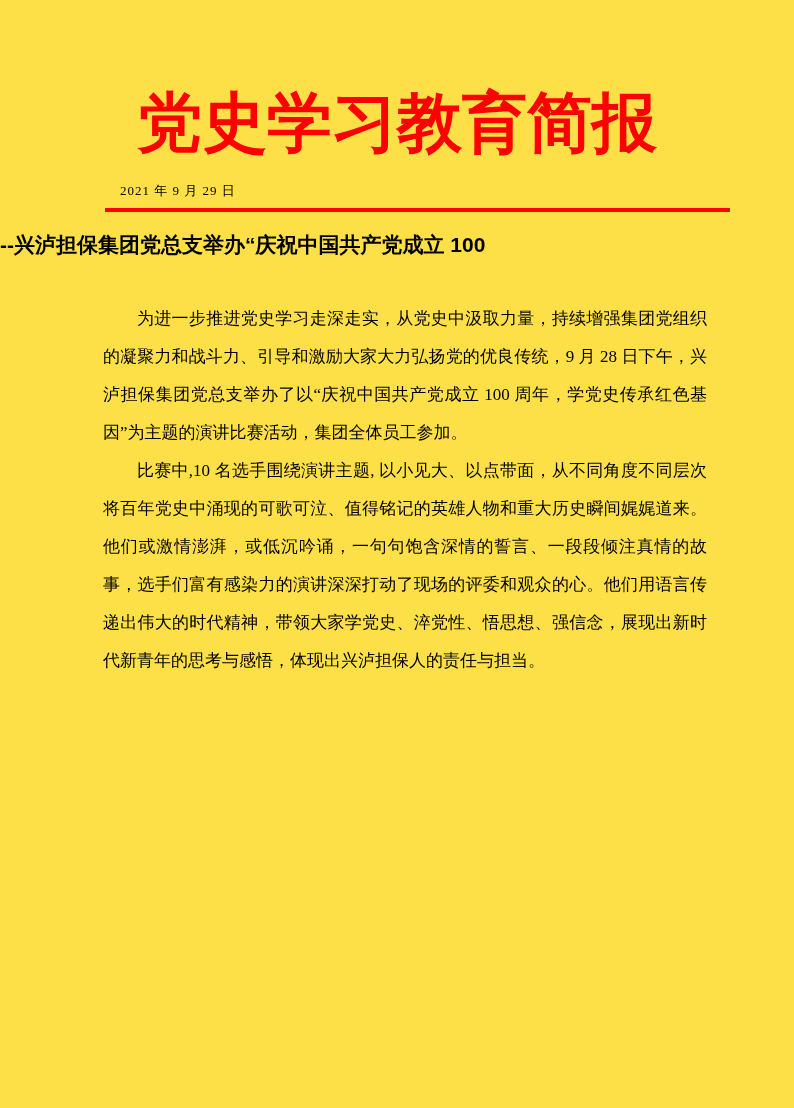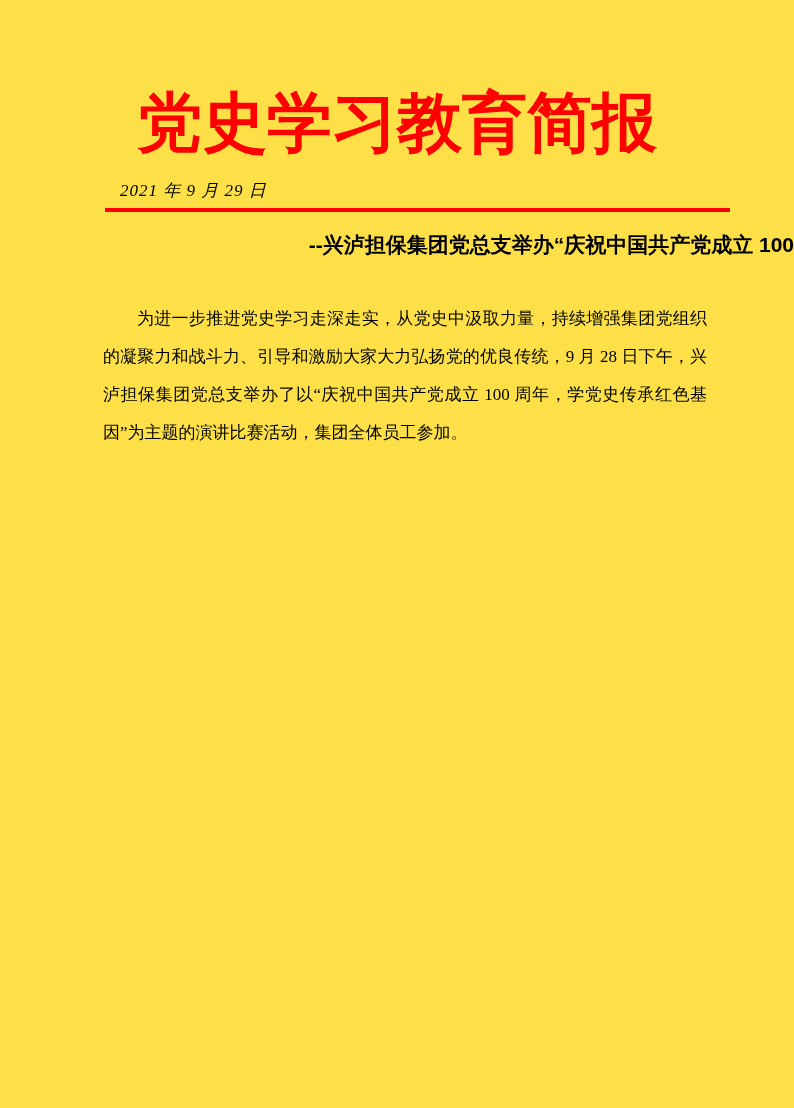--- a/index.html
+++ b/index.html
@@ -41,50 +41,48 @@
     justify-content: space-between;
     align-items: center;
   }
   .publisher {
     font-size: 16px;
     line-height: 27px;
     letter-spacing: 4px;
     font-family: "Liberation Serif", "DejaVu Serif", serif;
   }
   .issue-date {
-    font-size: 17px;
+    font-size: 13px;
     line-height: 22px;
     letter-spacing: 1px;
     white-space: nowrap;
     font-family: "Liberation Serif", "DejaVu Serif", serif;
-    font-style: italic;
   }
   .red-rule {
     margin: 6px 0 0 105px;
     width: 625px;
     height: 4px;
     background: #fe0000;
   }
   .article-headline {
     margin: 34px 0 0 0;
     text-align: center;
     font-size: 29px;
     line-height: 36px;
     font-weight: bold;
     letter-spacing: 0px;
     font-family: "Liberation Serif", "DejaVu Serif", serif;
   }
   .article-subheadline {
     margin-top: 12px;
-    text-align: right;
+    text-align: left;
     font-size: 21px;
     line-height: 42px;
     font-weight: bold;
     font-family: "Liberation Sans", "DejaVu Sans", sans-serif;
-    padding-left: 16px;
   }
   .article-body {
     margin: 34px 0 0 103px;
     width: 604px;
     font-size: 17px;
     line-height: 38px;
     text-align: justify;
     font-family: "Liberation Serif", "DejaVu Serif", serif;
   }
   .article-body p {
@@ -106,15 +104,16 @@
 
   <div class="red-rule"></div>
 
 
   <div class="article-subheadline">
     <div>--兴泸担保集团党总支举办“庆祝中国共产党成立 100</div>
   </div>
 
   <div class="article-body">
     <p>为进一步推进党史学习走深走实，从党史中汲取力量，持续增强集团党组织的凝聚力和战斗力、引导和激励大家大力弘扬党的优良传统，9 月 28 日下午，兴泸担保集团党总支举办了以“庆祝中国共产党成立 100 周年，学党史传承红色基因”为主题的演讲比赛活动，集团全体员工参加。</p>
+    <p>比赛中,10 名选手围绕演讲主题, 以小见大、以点带面，从不同角度不同层次将百年党史中涌现的可歌可泣、值得铭记的英雄人物和重大历史瞬间娓娓道来。他们或激情澎湃，或低沉吟诵，一句句饱含深情的誓言、一段段倾注真情的故事，选手们富有感染力的演讲深深打动了现场的评委和观众的心。他们用语言传递出伟大的时代精神，带领大家学党史、淬党性、悟思想、强信念，展现出新时代新青年的思考与感悟，体现出兴泸担保人的责任与担当。</p>
   </div>
 
 </div>
 
 </body></html>

